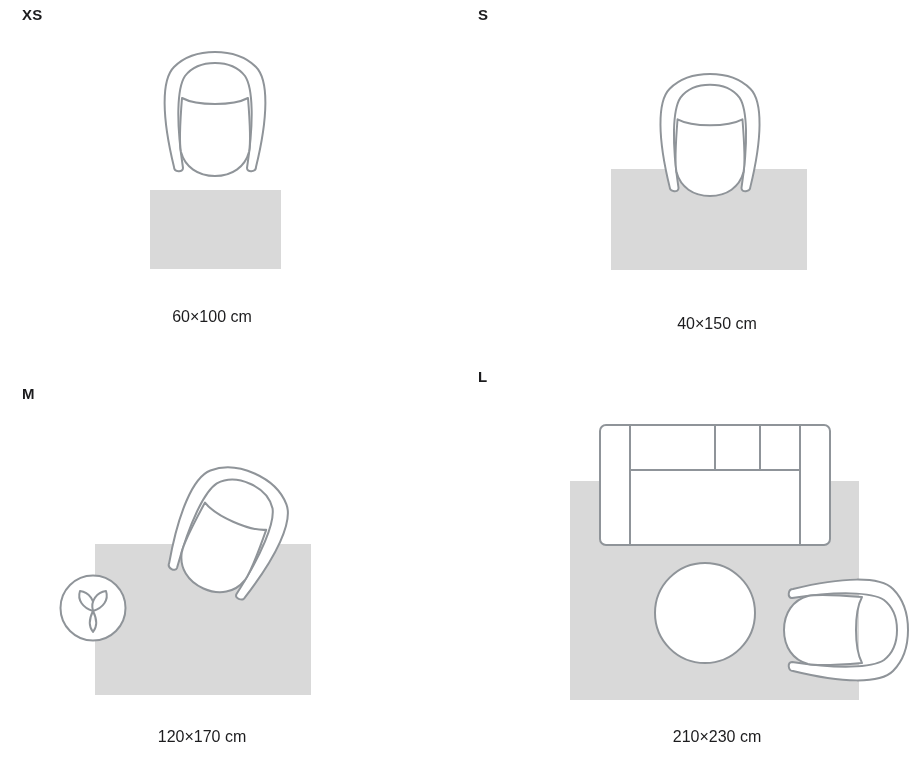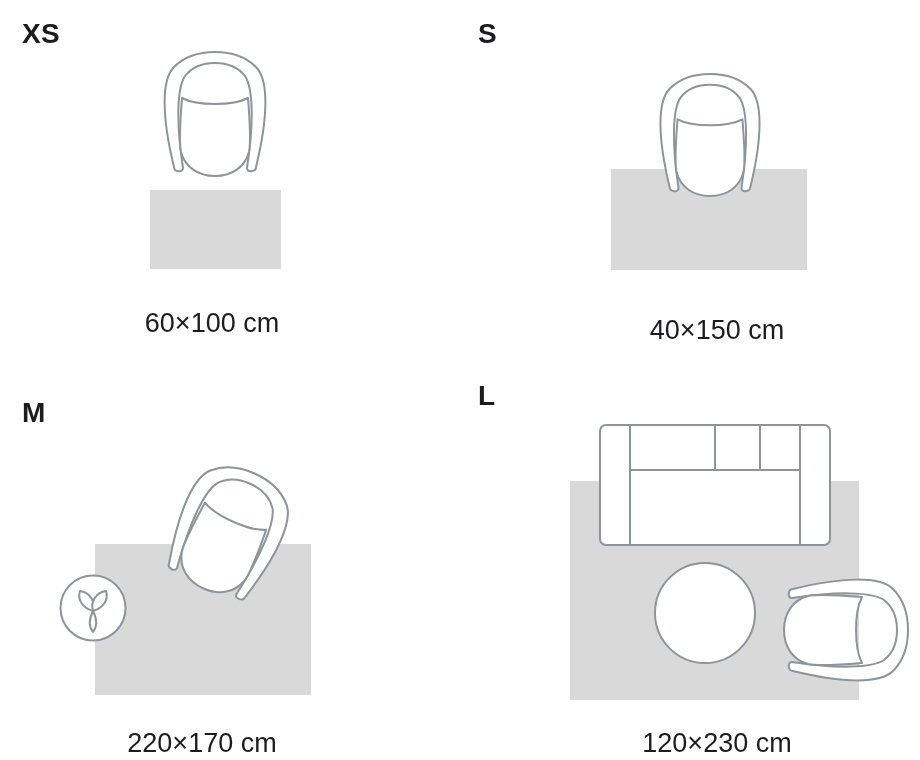--- a/index.html
+++ b/index.html
@@ -17,29 +17,28 @@
   }
   .guide{
     position:relative;
     width:920px;
     height:760px;
     background:var(--bg);
     overflow:hidden;
   }
   .size-label{
     position:absolute;
-    font-size:28px;
+    font-size:15px;
     font-weight:700;
     letter-spacing:.3px;
     color:var(--text);
-    margin-top:12px;
   }
   .dims{
     position:absolute;
-    font-size:27px;
+    font-size:16px;
     font-weight:400;
     text-align:center;
     color:var(--text);
   }
   .rug{
     position:absolute;
     background:var(--rug);
   }
   .furn{
     position:absolute;
@@ -114,31 +113,31 @@
 
   <div>
     <div class="size-label" style="left:22px; top:385px">M</div>
     <div class="rug" style="left:95px; top:544px; width:216px; height:151px"></div>
     <svg class="furn rot24" style="left:168px; top:462px; width:122px; height:138px" viewBox="0 0 120 136">
         <use href="#sym-chair"></use>
       </svg>
     <svg class="furn" style="left:58px; top:573px; width:70px; height:70px" viewBox="0 0 70 70">
         <use href="#sym-plant"></use>
       </svg>
-    <div class="dims" style="left:22px; top:728px; width:360px">220×170 cm</div>
+    <div class="dims" style="left:22px; top:728px; width:360px">120×170 cm</div>
   </div>
 
   <div>
     <div class="size-label" style="left:478px; top:368px">L</div>
     <div class="rug" style="left:570px; top:481px; width:289px; height:219px"></div>
     <svg class="furn" style="left:599px; top:424px; width:232px; height:122px" viewBox="0 0 232 122">
         <use href="#sym-sofa"></use>
       </svg>
     <svg class="furn" style="left:653px; top:561px; width:104px; height:104px" viewBox="0 0 104 104">
         <use href="#sym-table"></use>
       </svg>
     <svg class="furn rot90" style="left:786px; top:562px; width:120px; height:136px" viewBox="0 0 120 136">
         <use href="#sym-chair"></use>
       </svg>
-    <div class="dims" style="left:537px; top:728px; width:360px">120×230 cm</div>
+    <div class="dims" style="left:537px; top:728px; width:360px">210×230 cm</div>
   </div>
 
 </div>
 
 </body></html>

